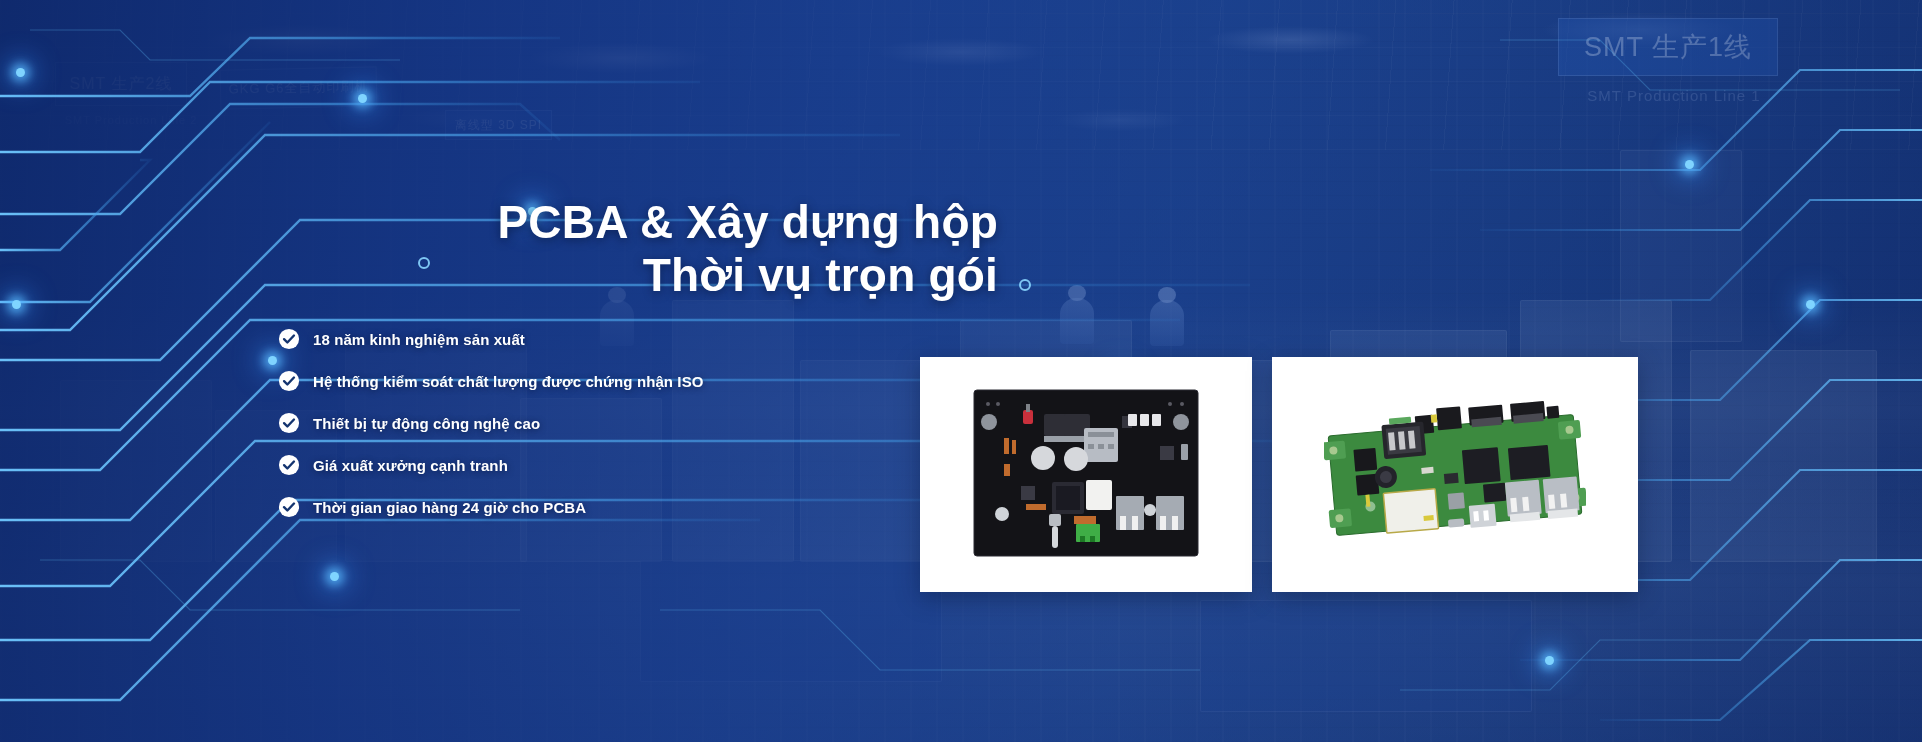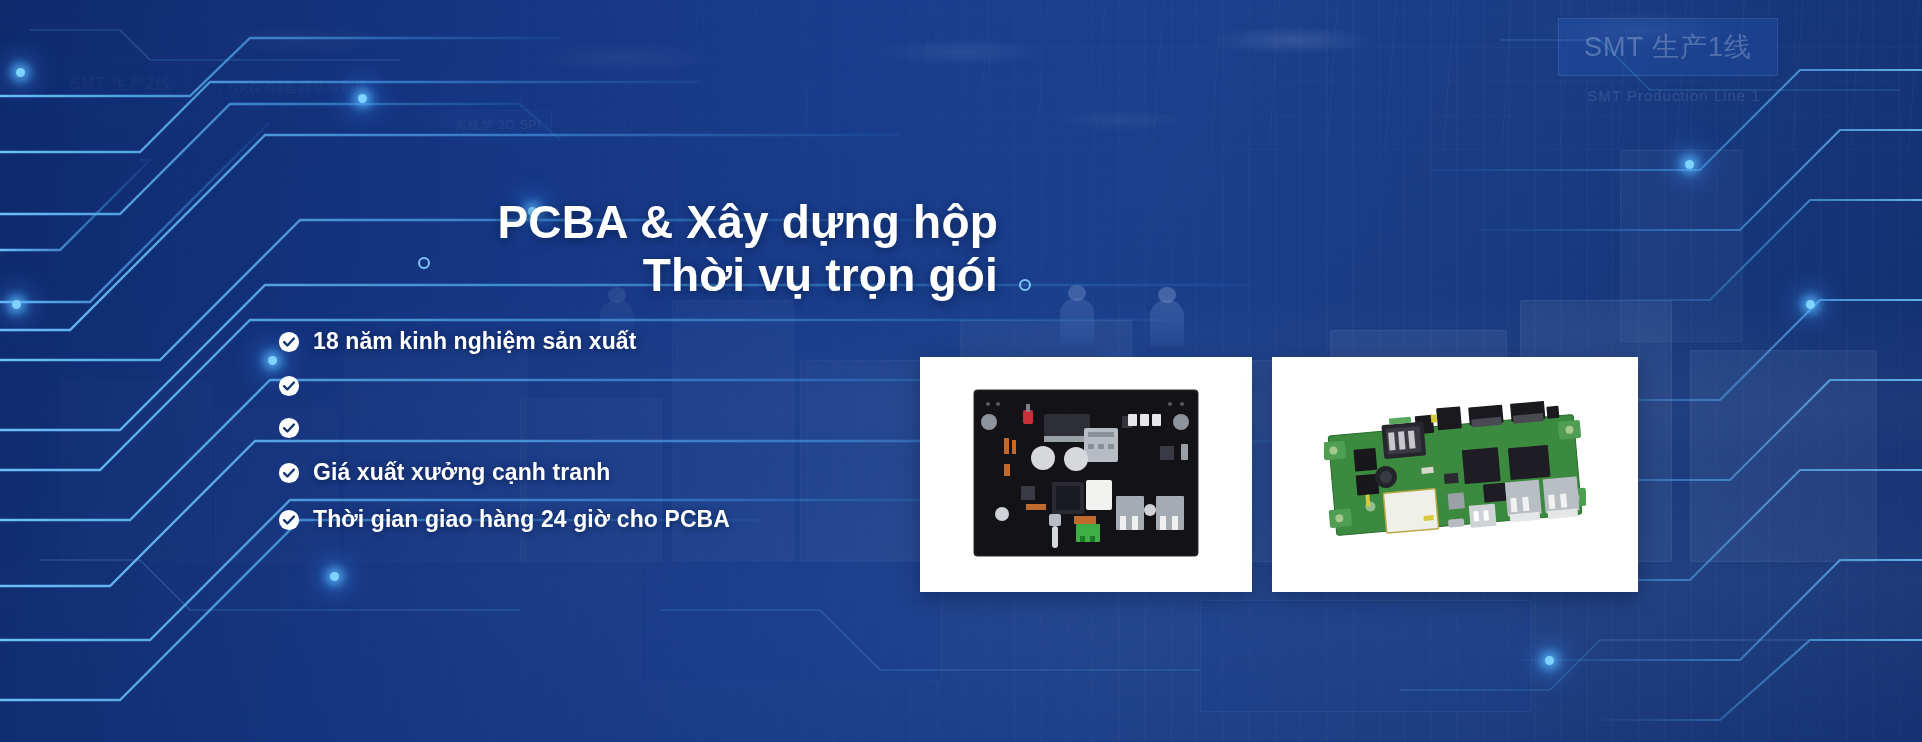--- a/index.html
+++ b/index.html
@@ -157,21 +157,21 @@
   }
   .feature-item:last-child { margin-bottom: 0; }
 
   .check-icon {
     flex: 0 0 auto;
     width: 22px; height: 22px;
     display: block;
   }
   .feature-text {
     color: #ffffff;
-    font-size: 23px;
+    font-size: 15px;
     font-weight: bold;
     letter-spacing: .1px;
     text-shadow: 0 1px 6px rgba(4,16,48,.6);
     white-space: nowrap;
   }
 
   
   .cards {
     position: absolute;
     left: 920px;
@@ -315,27 +315,29 @@
           <path d="M6.6 12.2 L10.2 15.8 L17.4 8.2" fill="none" stroke="#14346f" stroke-width="2.6" stroke-linecap="round" stroke-linejoin="round"></path>
         </svg>
         <span class="feature-text">18 năm kinh nghiệm sản xuất</span>
       </li>
 
       <li class="feature-item">
         <svg class="check-icon" viewBox="0 0 24 24">
           <circle cx="12" cy="12" r="11" fill="#ffffff"></circle>
           <path d="M6.6 12.2 L10.2 15.8 L17.4 8.2" fill="none" stroke="#14346f" stroke-width="2.6" stroke-linecap="round" stroke-linejoin="round"></path>
         </svg>
+        <span class="feature-text">Hệ thống kiểm soát chất lượng được chứng nhận ISO</span>
       </li>
 
       <li class="feature-item">
         <svg class="check-icon" viewBox="0 0 24 24">
           <circle cx="12" cy="12" r="11" fill="#ffffff"></circle>
           <path d="M6.6 12.2 L10.2 15.8 L17.4 8.2" fill="none" stroke="#14346f" stroke-width="2.6" stroke-linecap="round" stroke-linejoin="round"></path>
         </svg>
+        <span class="feature-text">Thiết bị tự động công nghệ cao</span>
       </li>
 
       <li class="feature-item">
         <svg class="check-icon" viewBox="0 0 24 24">
           <circle cx="12" cy="12" r="11" fill="#ffffff"></circle>
           <path d="M6.6 12.2 L10.2 15.8 L17.4 8.2" fill="none" stroke="#14346f" stroke-width="2.6" stroke-linecap="round" stroke-linejoin="round"></path>
         </svg>
         <span class="feature-text">Giá xuất xưởng cạnh tranh</span>
       </li>
 

